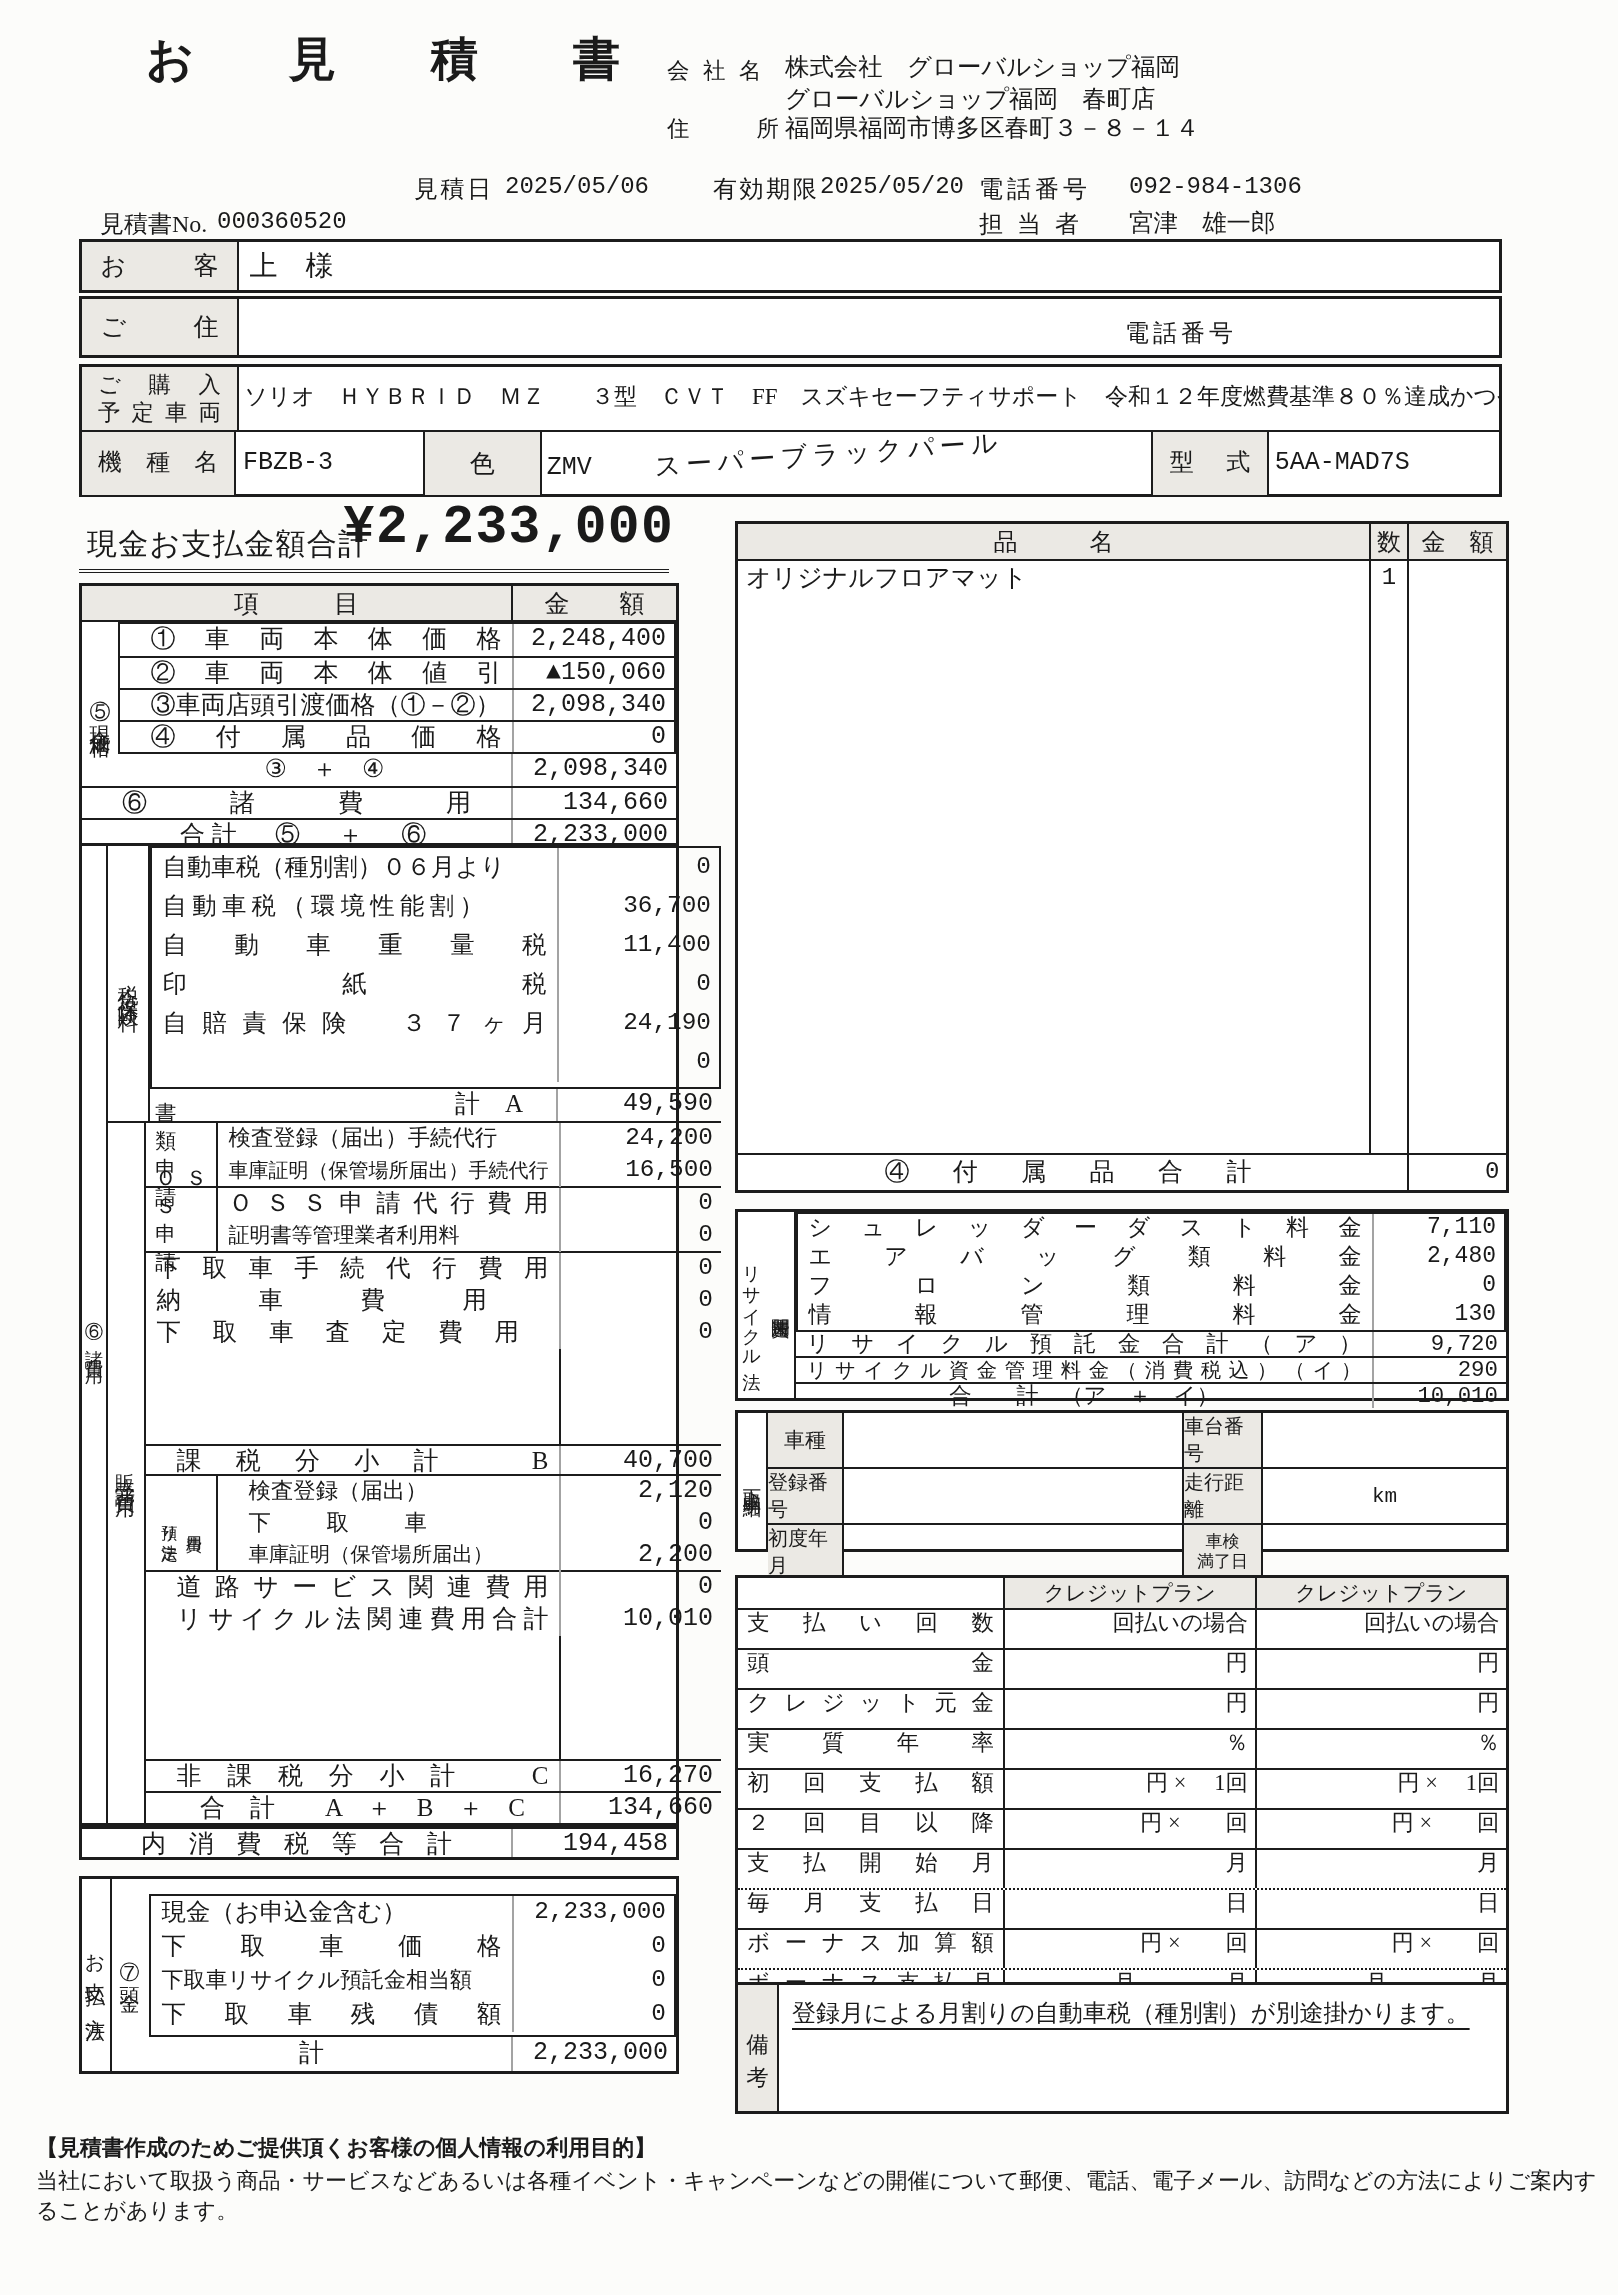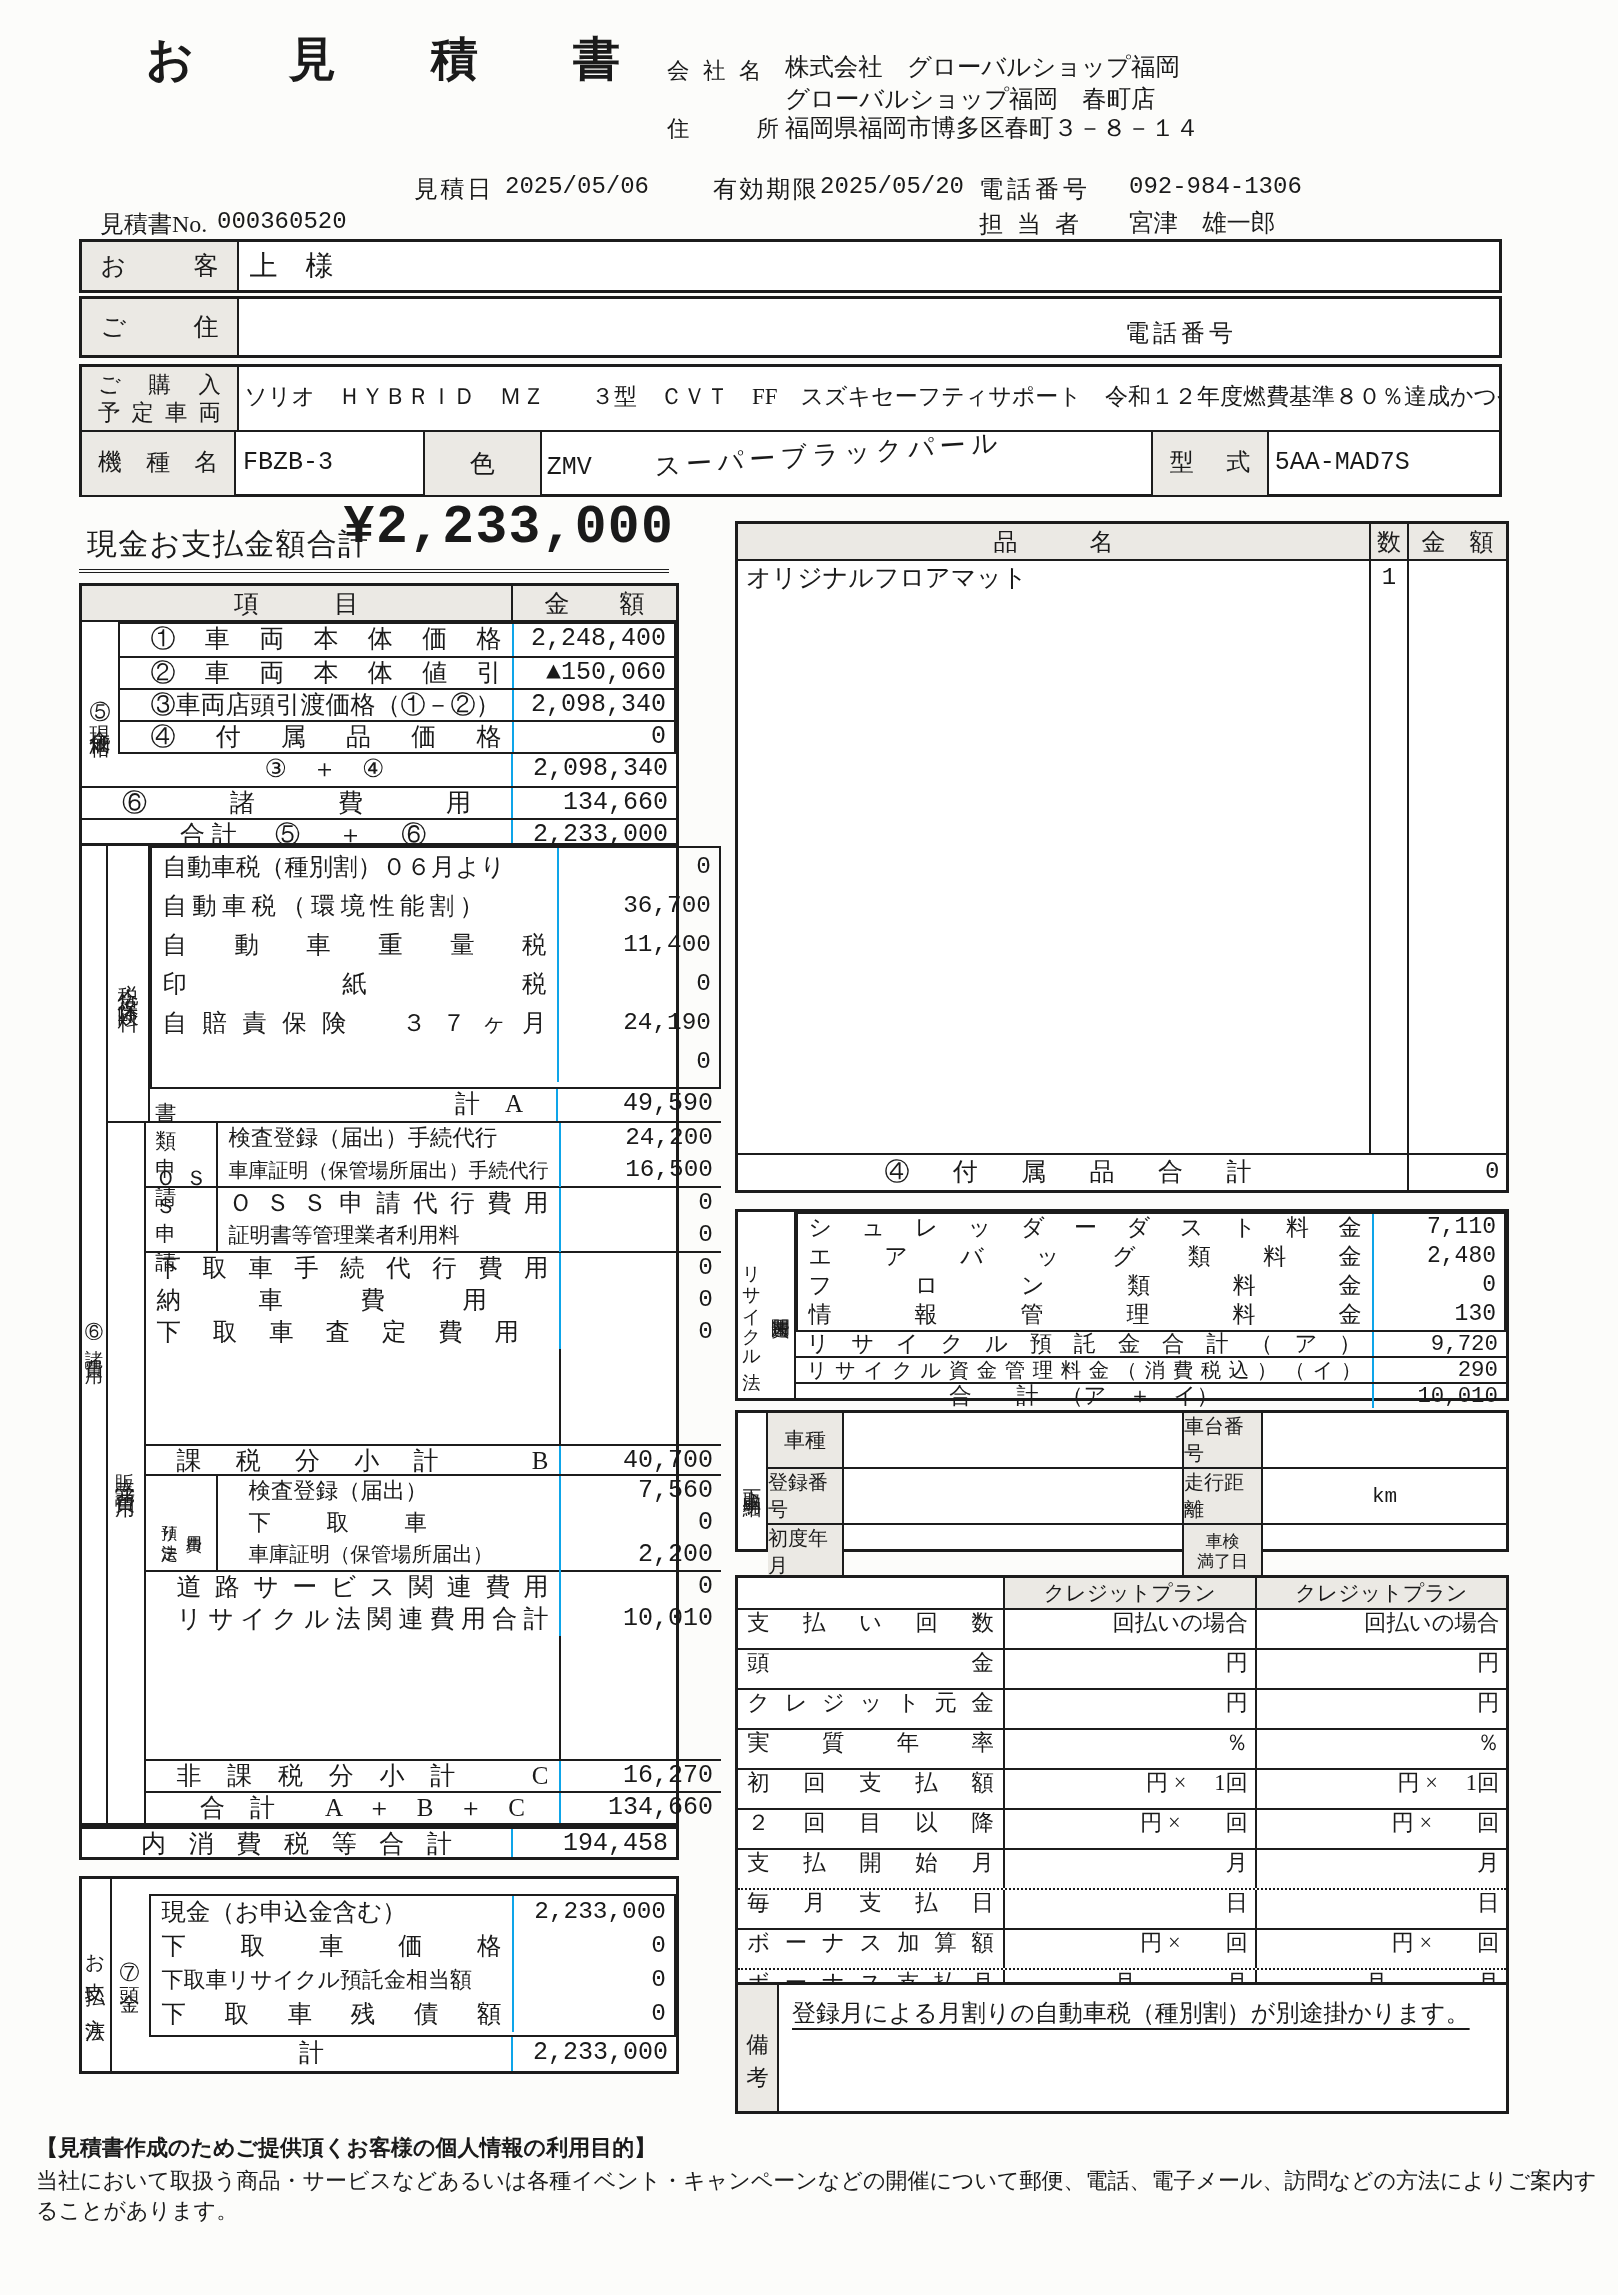--- a/index.html
+++ b/index.html
@@ -13,21 +13,21 @@
   .abs { position: absolute; }
   .mono { font-family: "Liberation Mono", "DejaVu Sans Mono", monospace; }
   .vt { writing-mode: vertical-rl; text-orientation: upright; }
   .jst { text-align: justify; text-align-last: justify; }
   .gray { background: #ebe9e4; }
   .ctr { display:flex; align-items:center; justify-content:center; }
   .box { border: 3.3px solid #1c1c1c; background:#fff; }
   .hv  { border: 2.6px solid #1c1c1c; }
   .row { display:flex; }
   .lab { flex:1; padding:0 10.5px; overflow:hidden; white-space:nowrap; }
-  .amt { width:162px; border-left:2px solid #0ea5e9; text-align:right; padding:0 8px;
+  .amt { width:162px; border-left:2px solid #a3a3a3; text-align:right; padding:0 8px;
          font-family:"Liberation Mono","DejaVu Sans Mono",monospace; white-space:nowrap; }
   .bt3 { border-top:2px solid #1c1c1c; }
   .bt4 { border-top:2.6px solid #1c1c1c; }
   .bl3 { border-left:2px solid #1c1c1c; }
   .bb3 { border-bottom:2px solid #1c1c1c; }
   .bb4 { border-bottom:2.6px solid #1c1c1c; }
   .br3 { border-right:2px solid #1c1c1c; }
   .fs30 { font-size:20px; } .fs32 { font-size:21px; } .fs34 { font-size:22.4px; }
   .fs36 { font-size:24px; }
   .r48 { height:32px; line-height:29px; font-size:25px;padding-left:20px; }
@@ -247,21 +247,21 @@
             <div class="amt">40,700</div>
           </div>
           <div class="row bb3" style="height:96px;">
             <div class="br3 ctr" style="width:72px;gap:2.6px;">
               <span class="vt" style="font-size:16.5px;">預り法定</span>
               <span class="vt" style="font-size:16.5px;">費用</span>
             </div>
             <div style="flex:1;">
               <div class="row r48">
                 <div class="lab" style="font-size:22.4px;">検査登録（届出）</div>
-                <div class="amt">7,560</div>
+                <div class="amt">2,120</div>
               </div>
               <div class="row r48">
                 <div class="lab jst" style="font-size:22.4px;padding:0 132px 0 10.5px;">下　取　車</div>
                 <div class="amt">0</div>
               </div>
               <div class="row r48">
                 <div class="lab" style="font-size:20.4px;">車庫証明（保管場所届出）</div>
                 <div class="amt">2,200</div>
               </div>
             </div>

